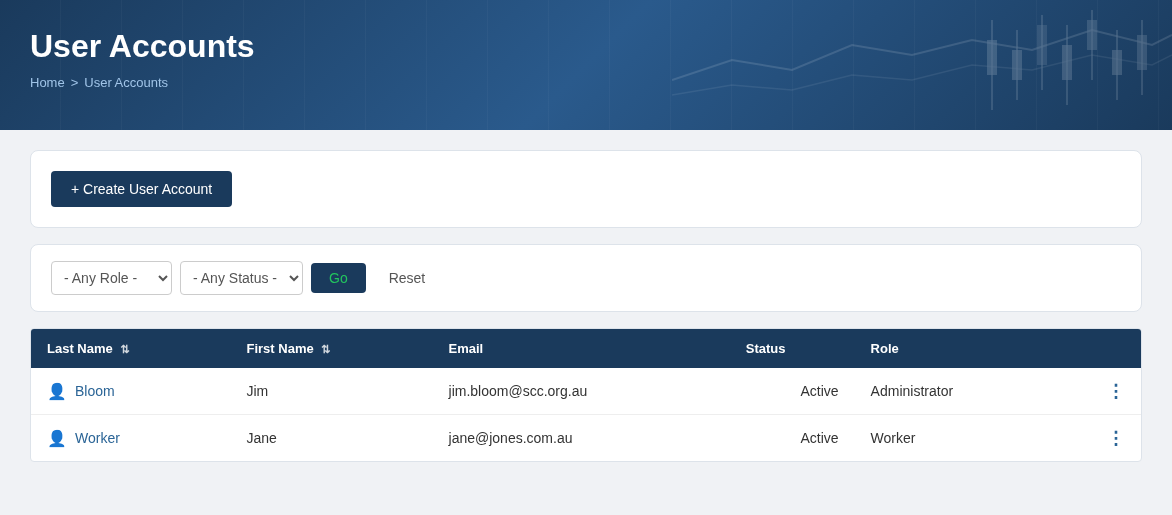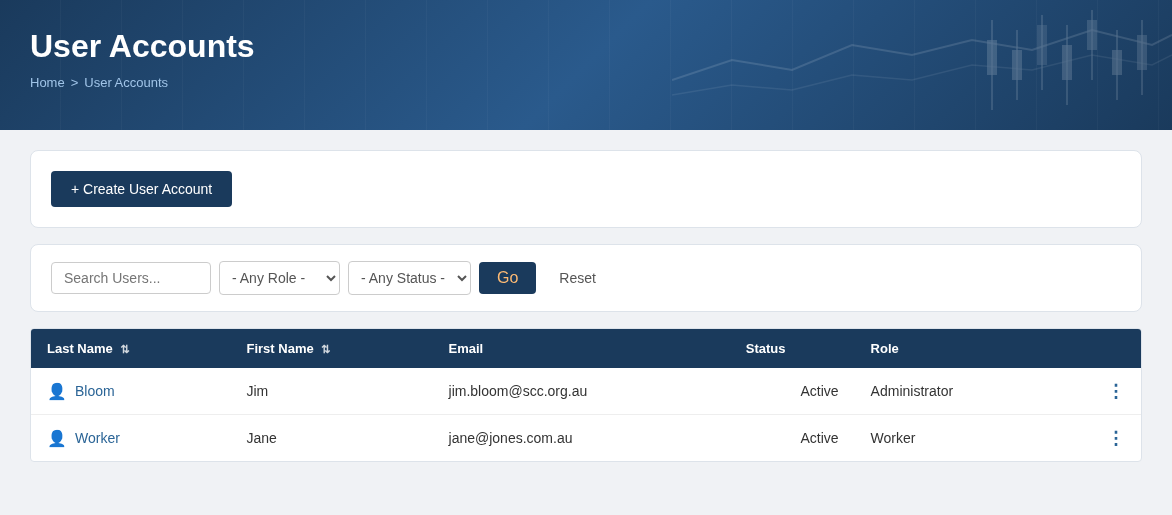--- a/index.html
+++ b/index.html
@@ -120,25 +120,25 @@
       padding: 7px 8px;
       font-size: 14px;
       color: #555;
       background: #fff;
       cursor: pointer;
       outline: none;
       appearance: auto;
     }
     .btn-go {
       background: #1a3a5c;
-      color: #fdba74;
+      color: #22c55e;
       border: none;
       border-radius: 4px;
       padding: 7px 18px;
-      font-size: 16px;
+      font-size: 14px;
       cursor: pointer;
     }
     .btn-reset {
       background: none;
       border: none;
       color: #555;
       font-size: 14px;
       cursor: pointer;
       padding: 7px 4px;
       margin-left: 11px;
@@ -249,21 +249,20 @@
   </nav>
 </div>
 
 <div class="content-area">
 
   <div class="card">
     <button class="btn-create">+ Create User Account</button>
   </div>
 
   <div class="card search-card">
-    <input type="text" class="search-input" placeholder="Search Users..." style="">
     <select class="select-filter">
       <option>- Any Role -</option>
       <option>Administrator</option>
       <option>Worker</option>
     </select>
     <select class="select-filter">
       <option>- Any Status -</option>
       <option>Active</option>
       <option>Inactive</option>
     </select>

